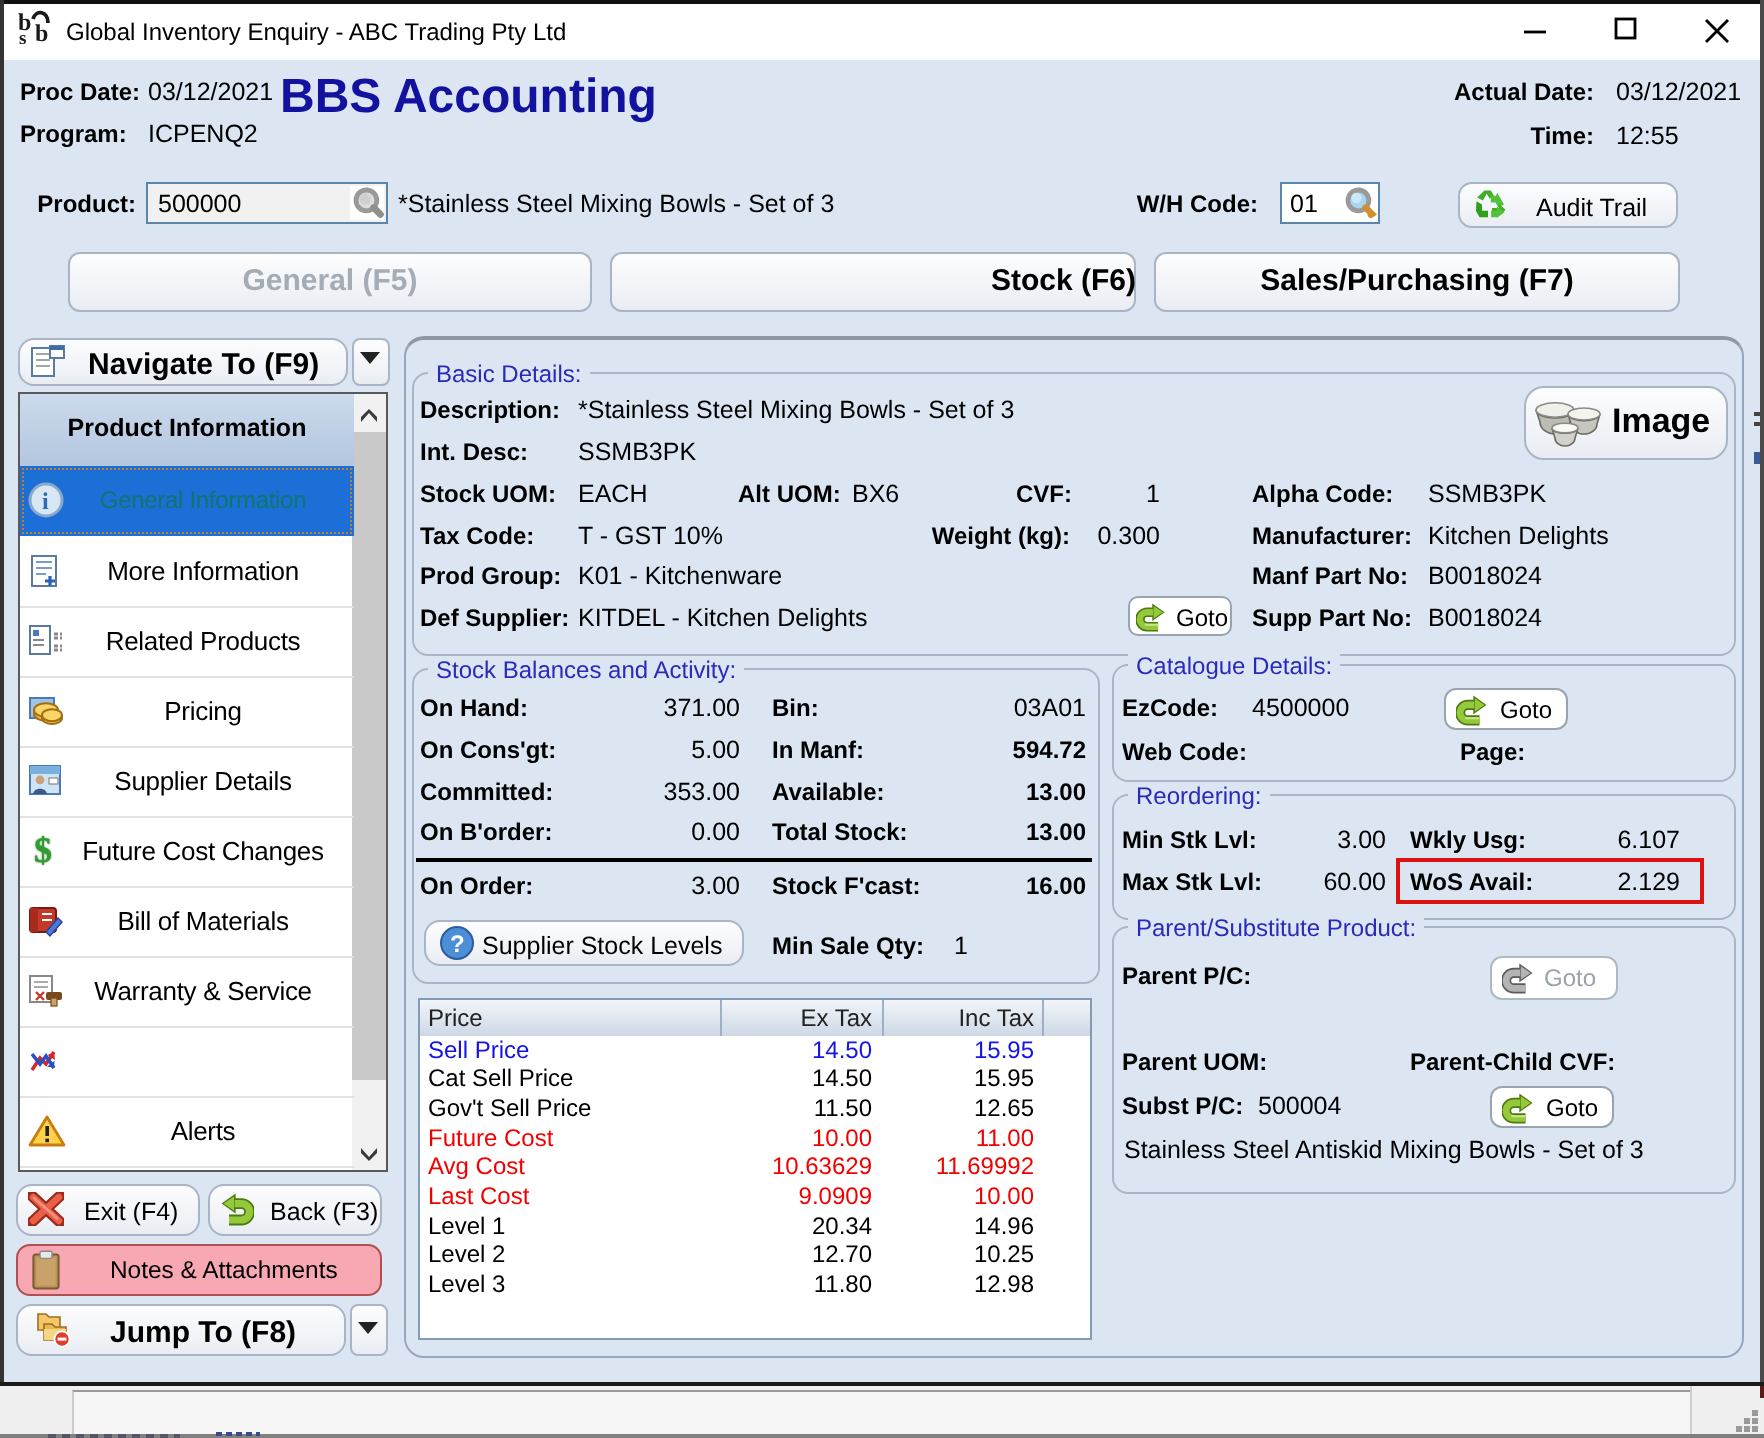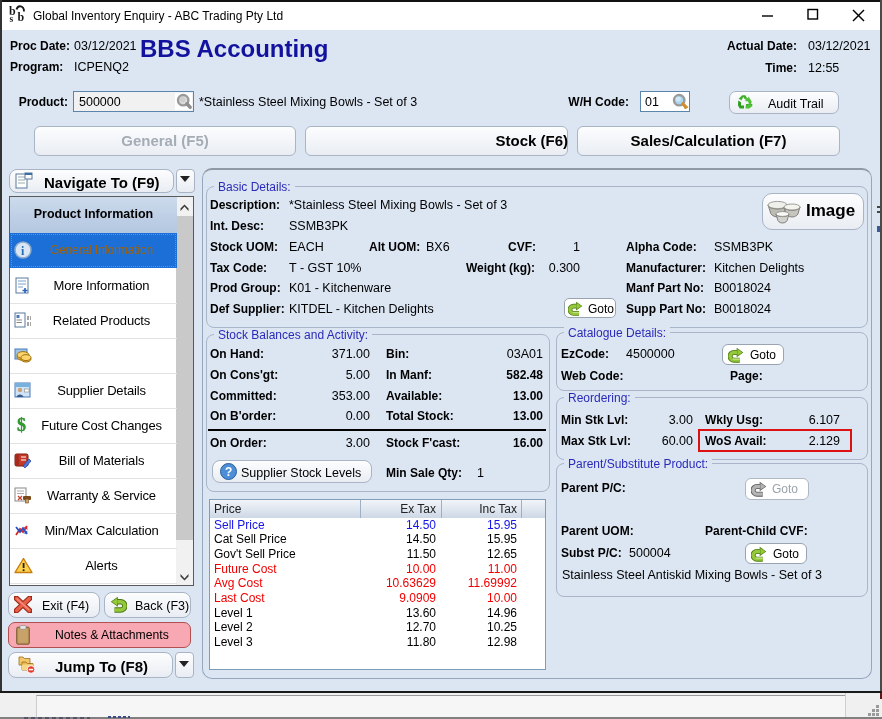--- a/index.html
+++ b/index.html
@@ -74,21 +74,21 @@
   <path d="M9 11 L12.4 11 L12.4 9 L15.8 11.9 L12.4 14.9 L12.4 12.9 L9 12.9 Z" fill="#3fae29" transform="rotate(0 12 12)"></path>
   <path d="M8.6 15.6 L8.6 12.4 L11.4 12.4 L11.4 10.2 L15.4 13 L11.4 16 L11.4 15.6 Z" fill="#52c23a"></path>
 </svg>
 <div class="val" style="left:768px;top:97px">Audit Trail</div>
 
 <div class="btn" style="left:34px;top:126px;width:262px;height:30px;border-radius:6px"></div>
 <div class="abs" style="left:34px;top:132px;width:262px;text-align:center;font:bold 15px/18px 'Liberation Sans',sans-serif;color:#a4acb6">General (F5)</div>
 <div class="btn" style="left:305px;top:126px;width:263px;height:30px;border-radius:6px"></div>
 <div class="abs" style="left:305px;top:132px;width:263px;text-align:right;font:bold 15px/18px 'Liberation Sans',sans-serif;color:#000">Stock (F6)</div>
 <div class="btn" style="left:577px;top:126px;width:263px;height:30px;border-radius:6px"></div>
-<div class="abs" style="left:577px;top:132px;width:263px;text-align:center;font:bold 15px/18px 'Liberation Sans',sans-serif;color:#000">Sales/Calculation (F7)</div>
+<div class="abs" style="left:577px;top:132px;width:263px;text-align:center;font:bold 15px/18px 'Liberation Sans',sans-serif;color:#000">Sales/Purchasing (F7)</div>
 
 <div class="btn" style="left:9px;top:169px;width:165px;height:24px;border-radius:8px"></div>
 <svg class="abs" style="left:15px;top:172px" width="18" height="18" viewBox="0 0 18 18">
   <rect x="1" y="2" width="11" height="14" fill="#fff" stroke="#5a7aa0"></rect>
   <line x1="3" y1="5" x2="10" y2="5" stroke="#9aa"></line>
   <line x1="3" y1="8" x2="10" y2="8" stroke="#9aa"></line>
   <line x1="3" y1="11" x2="10" y2="11" stroke="#9aa"></line>
   <rect x="10" y="1" width="7" height="6" fill="#fff" stroke="#5a7aa0"></rect>
   <rect x="10" y="1" width="7" height="2" fill="#3a6ea5"></rect>
 </svg>
@@ -104,33 +104,33 @@
       <path d="M0.5 7 L4.5 2.5 L8.5 7 L8.5 4.5 L4.5 0.5 L0.5 4.5 Z" fill="#3a3a3a"></path>
     </svg>
 <svg class="abs" style="left:180px;top:573px" width="9" height="8" viewBox="0 0 9 8">
       <path d="M0.5 1 L4.5 5.5 L8.5 1 L8.5 3.5 L4.5 7.5 L0.5 3.5 Z" fill="#3a3a3a"></path>
     </svg>
 
 <div class="abs" style="left:10px;top:197px;width:167px;height:36px;background:linear-gradient(#ccdaec,#b3c7e0)"></div>
 <div class="abs" style="left:10px;top:207px;width:167px;text-align:center;font:bold 12.5px 'Liberation Sans',sans-serif;color:#000">Product Information</div>
 
 <div class="abs" style="left:10px;top:233px;width:167px;height:35px;background:#1b6fd6;outline:1px dotted #c08030;outline-offset:-2px"></div>
-<div class="abs" style="left:9px;top:243px;width:185px;text-align:center;font:12px 'Liberation Sans',sans-serif;letter-spacing:-0.15px;color:#a16207">General Information</div>
+<div class="abs" style="left:9px;top:243px;width:185px;text-align:center;font:12px 'Liberation Sans',sans-serif;letter-spacing:-0.15px;color:#0f766e">General Information</div>
 <svg class="abs" style="left:14px;top:241px" width="18" height="18" viewBox="0 0 18 18">
   <circle cx="9" cy="9" r="8" fill="#d9e7f5" stroke="#89a9cc" stroke-width="1.5"></circle>
   <text x="7" y="13.5" font-family="Liberation Serif,serif" font-size="12" font-weight="bold" fill="#2a6db5">i</text>
 </svg>
 
 <div class="itxt" style="left:9px;top:278px;width:185px;text-align:center">More Information</div>
 <div class="itxt" style="left:9px;top:313px;width:185px;text-align:center">Related Products</div>
+<div class="itxt" style="left:9px;top:348px;width:185px;text-align:center">Pricing</div>
 <div class="itxt" style="left:9px;top:383px;width:185px;text-align:center">Supplier Details</div>
 <div class="itxt" style="left:9px;top:418px;width:185px;text-align:center">Future Cost Changes</div>
 <div class="itxt" style="left:9px;top:488px;width:185px;text-align:center">Warranty &amp; Service</div>
 <div class="itxt" style="left:9px;top:453px;width:185px;text-align:center">Bill of Materials</div>
-<div class="itxt" style="left:9px;top:523px;width:185px;text-align:center">Min/Max Calculation</div>
 <div class="itxt" style="left:9px;top:558px;width:185px;text-align:center">Alerts</div>
 
 <div class="abs" style="left:10px;top:303px;width:167px;height:1px;background:#e2e2e2"></div>
     <div class="abs" style="left:10px;top:338px;width:167px;height:1px;background:#e2e2e2"></div>
     <div class="abs" style="left:10px;top:373px;width:167px;height:1px;background:#e2e2e2"></div>
     <div class="abs" style="left:10px;top:408px;width:167px;height:1px;background:#e2e2e2"></div>
     <div class="abs" style="left:10px;top:443px;width:167px;height:1px;background:#e2e2e2"></div>
     <div class="abs" style="left:10px;top:478px;width:167px;height:1px;background:#e2e2e2"></div>
     <div class="abs" style="left:10px;top:513px;width:167px;height:1px;background:#e2e2e2"></div>
     <div class="abs" style="left:10px;top:548px;width:167px;height:1px;background:#e2e2e2"></div>
@@ -280,21 +280,21 @@
 
 <div class="grp" style="left:206px;top:334px;width:342px;height:156px"></div>
 <div class="gt" style="left:214px;top:328px">Stock Balances and Activity:</div>
 <div class="lbl" style="left:210px;top:347px">On Hand:</div>
     <div class="val r" style="left:270px;top:347px;width:100px">371.00</div>
 <div class="lbl" style="left:386px;top:347px">Bin:</div>
     <div class="val r" style="left:443px;top:347px;width:100px">03A01</div>
 <div class="lbl" style="left:210px;top:368px">On Cons'gt:</div>
     <div class="val r" style="left:270px;top:368px;width:100px">5.00</div>
 <div class="lbl" style="left:386px;top:368px">In Manf:</div>
-    <div class="lbl r" style="left:443px;top:368px;width:100px">582.48</div>
+    <div class="lbl r" style="left:443px;top:368px;width:100px">594.72</div>
 <div class="lbl" style="left:210px;top:389px">Committed:</div>
     <div class="val r" style="left:270px;top:389px;width:100px">353.00</div>
 <div class="lbl" style="left:386px;top:389px">Available:</div>
     <div class="lbl r" style="left:443px;top:389px;width:100px">13.00</div>
 <div class="lbl" style="left:210px;top:409px">On B'order:</div>
     <div class="val r" style="left:270px;top:409px;width:100px">0.00</div>
 <div class="lbl" style="left:386px;top:409px">Total Stock:</div>
     <div class="lbl r" style="left:443px;top:409px;width:100px">13.00</div>
 <div class="abs" style="left:208px;top:429px;width:338px;height:2px;background:#000"></div>
 <div class="lbl" style="left:210px;top:436px">On Order:</div>
@@ -330,21 +330,21 @@
 <div class="abs" style="left:214px;top:562px;font:12px 'Liberation Sans',sans-serif;color:#f20000">Future Cost</div>
 <div class="abs r" style="left:336px;top:562px;width:100px;font:12px 'Liberation Sans',sans-serif;color:#f20000">10.00</div>
 <div class="abs r" style="left:417px;top:562px;width:100px;font:12px 'Liberation Sans',sans-serif;color:#f20000">11.00</div>
 <div class="abs" style="left:214px;top:576px;font:12px 'Liberation Sans',sans-serif;color:#f20000">Avg Cost</div>
 <div class="abs r" style="left:336px;top:576px;width:100px;font:12px 'Liberation Sans',sans-serif;color:#f20000">10.63629</div>
 <div class="abs r" style="left:417px;top:576px;width:100px;font:12px 'Liberation Sans',sans-serif;color:#f20000">11.69992</div>
 <div class="abs" style="left:214px;top:591px;font:12px 'Liberation Sans',sans-serif;color:#f20000">Last Cost</div>
 <div class="abs r" style="left:336px;top:591px;width:100px;font:12px 'Liberation Sans',sans-serif;color:#f20000">9.0909</div>
 <div class="abs r" style="left:417px;top:591px;width:100px;font:12px 'Liberation Sans',sans-serif;color:#f20000">10.00</div>
 <div class="abs" style="left:214px;top:606px;font:12px 'Liberation Sans',sans-serif;color:#000">Level 1</div>
-<div class="abs r" style="left:336px;top:606px;width:100px;font:12px 'Liberation Sans',sans-serif;color:#000">13.60</div>
+<div class="abs r" style="left:336px;top:606px;width:100px;font:12px 'Liberation Sans',sans-serif;color:#000">20.34</div>
 <div class="abs r" style="left:417px;top:606px;width:100px;font:12px 'Liberation Sans',sans-serif;color:#000">14.96</div>
 <div class="abs" style="left:214px;top:620px;font:12px 'Liberation Sans',sans-serif;color:#000">Level 2</div>
 <div class="abs r" style="left:336px;top:620px;width:100px;font:12px 'Liberation Sans',sans-serif;color:#000">12.70</div>
 <div class="abs r" style="left:417px;top:620px;width:100px;font:12px 'Liberation Sans',sans-serif;color:#000">10.25</div>
 <div class="abs" style="left:214px;top:635px;font:12px 'Liberation Sans',sans-serif;color:#000">Level 3</div>
 <div class="abs r" style="left:336px;top:635px;width:100px;font:12px 'Liberation Sans',sans-serif;color:#000">11.80</div>
 <div class="abs r" style="left:417px;top:635px;width:100px;font:12px 'Liberation Sans',sans-serif;color:#000">12.98</div>
 
 <div class="grp" style="left:556px;top:332px;width:310px;height:57px"></div>
 <div class="gt" style="left:564px;top:326px">Catalogue Details:</div>

